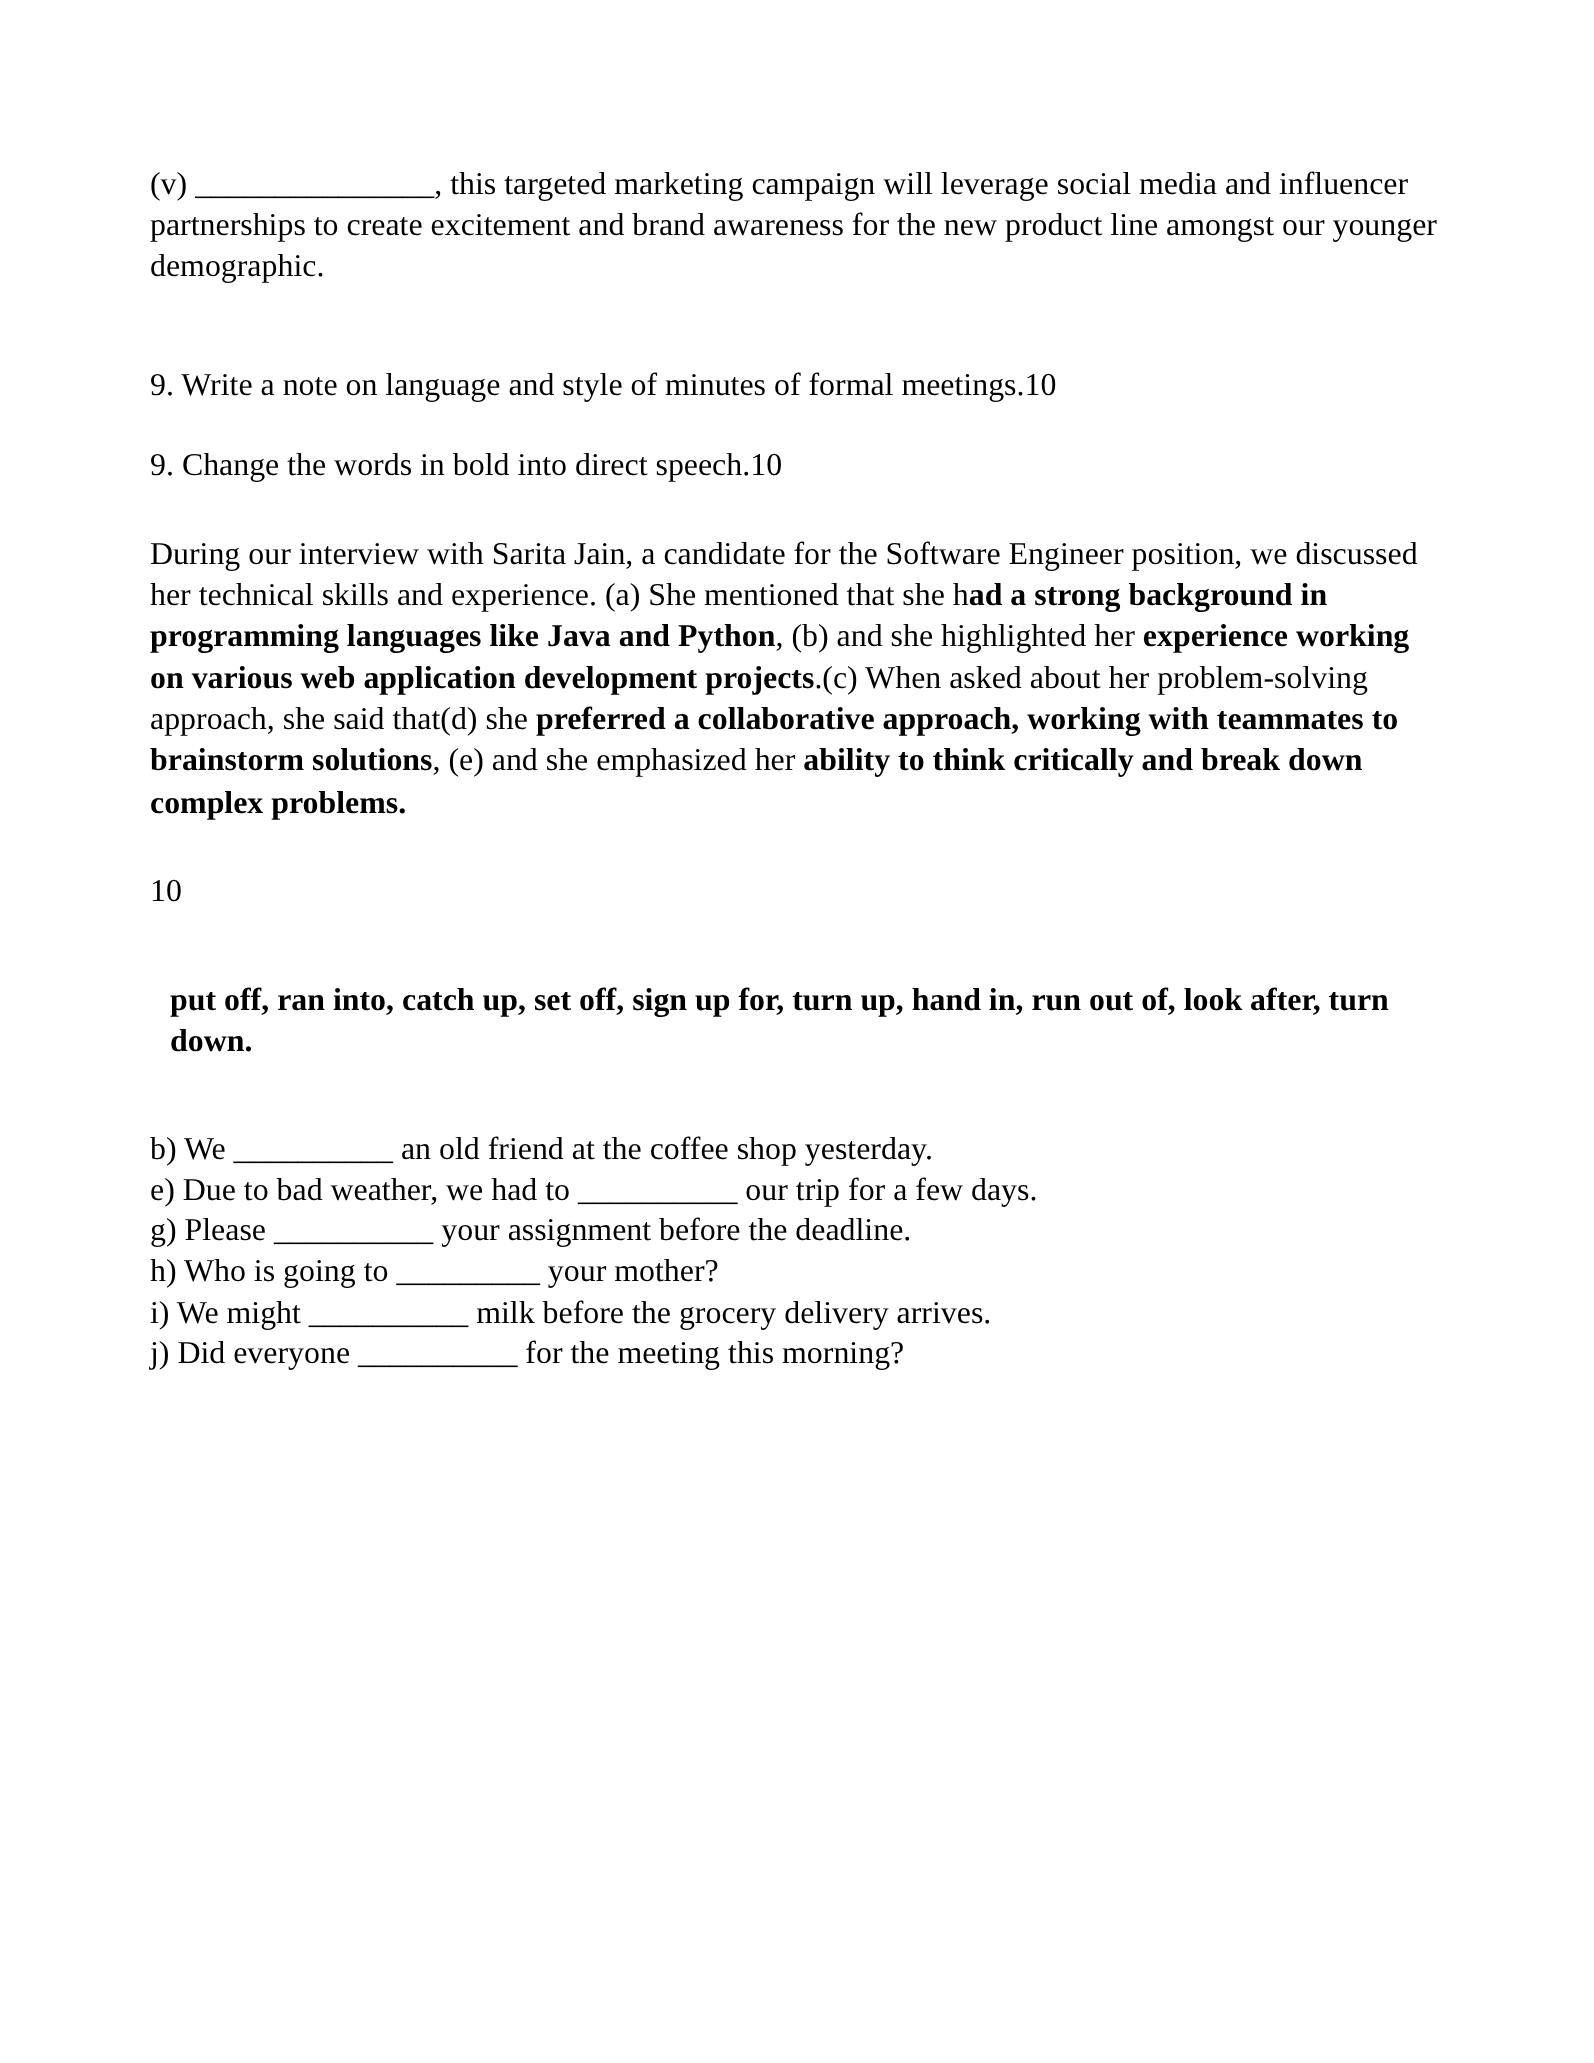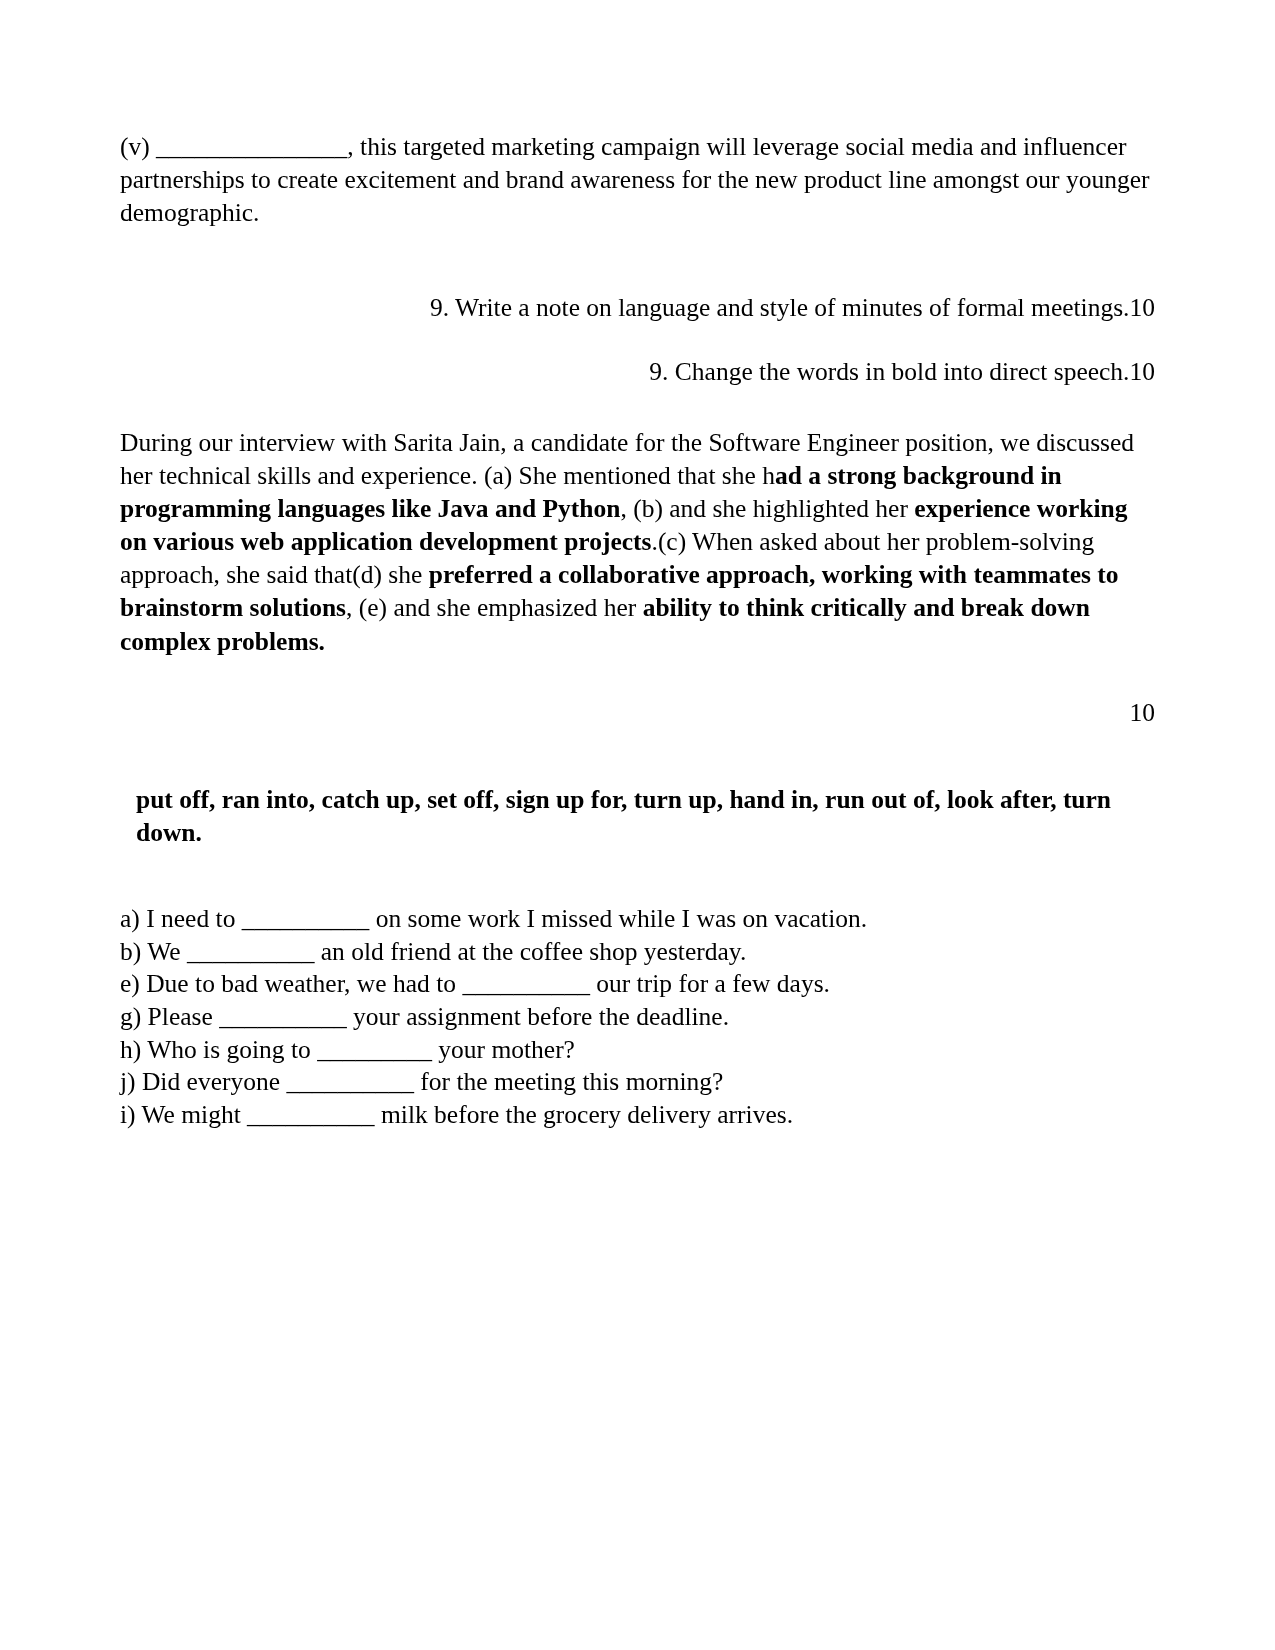--- a/index.html
+++ b/index.html
@@ -23,21 +23,21 @@
     padding: 130px 118px 0 120px;
   }
   .para {
     font-size: 25.5px;
     line-height: 1.30;
     margin: 0;
     text-align: left;
   }
   .q-row {
     display: flex;
-    justify-content: flex-end;
+    justify-content: flex-start;
     align-items: baseline;
     font-size: 25.5px;
     line-height: 1.30;
   }
   .q-row .q-text {
     flex: 0 1 auto;
   }
   .q-row .q-marks {
     flex: 0 0 auto;
     padding-right: 2px;
@@ -92,22 +92,21 @@
     <span class="q-marks">10</span>
   </div>
 
   <div class="spacer-md"></div>
 
   <p class="word-bank">put off, ran into, catch up, set off, sign up for, turn up, hand in, run out of, look after, turn down.</p>
 
   <div class="spacer-md"></div>
 
   <div class="items">
-    <div>a) I need to __________ on some work I missed while I was on vacation.</div>
     <div>b) We __________ an old friend at the coffee shop yesterday.</div>
     <div>e) Due to bad weather, we had to __________ our trip for a few days.</div>
     <div>g) Please __________ your assignment before the deadline.</div>
     <div>h) Who is going to _________ your mother?</div>
+    <div>i) We might __________ milk before the grocery delivery arrives.</div>
     <div>j) Did everyone __________ for the meeting this morning?</div>
-    <div>i) We might __________ milk before the grocery delivery arrives.</div>
   </div>
 
 </div>
 
 </body></html>

